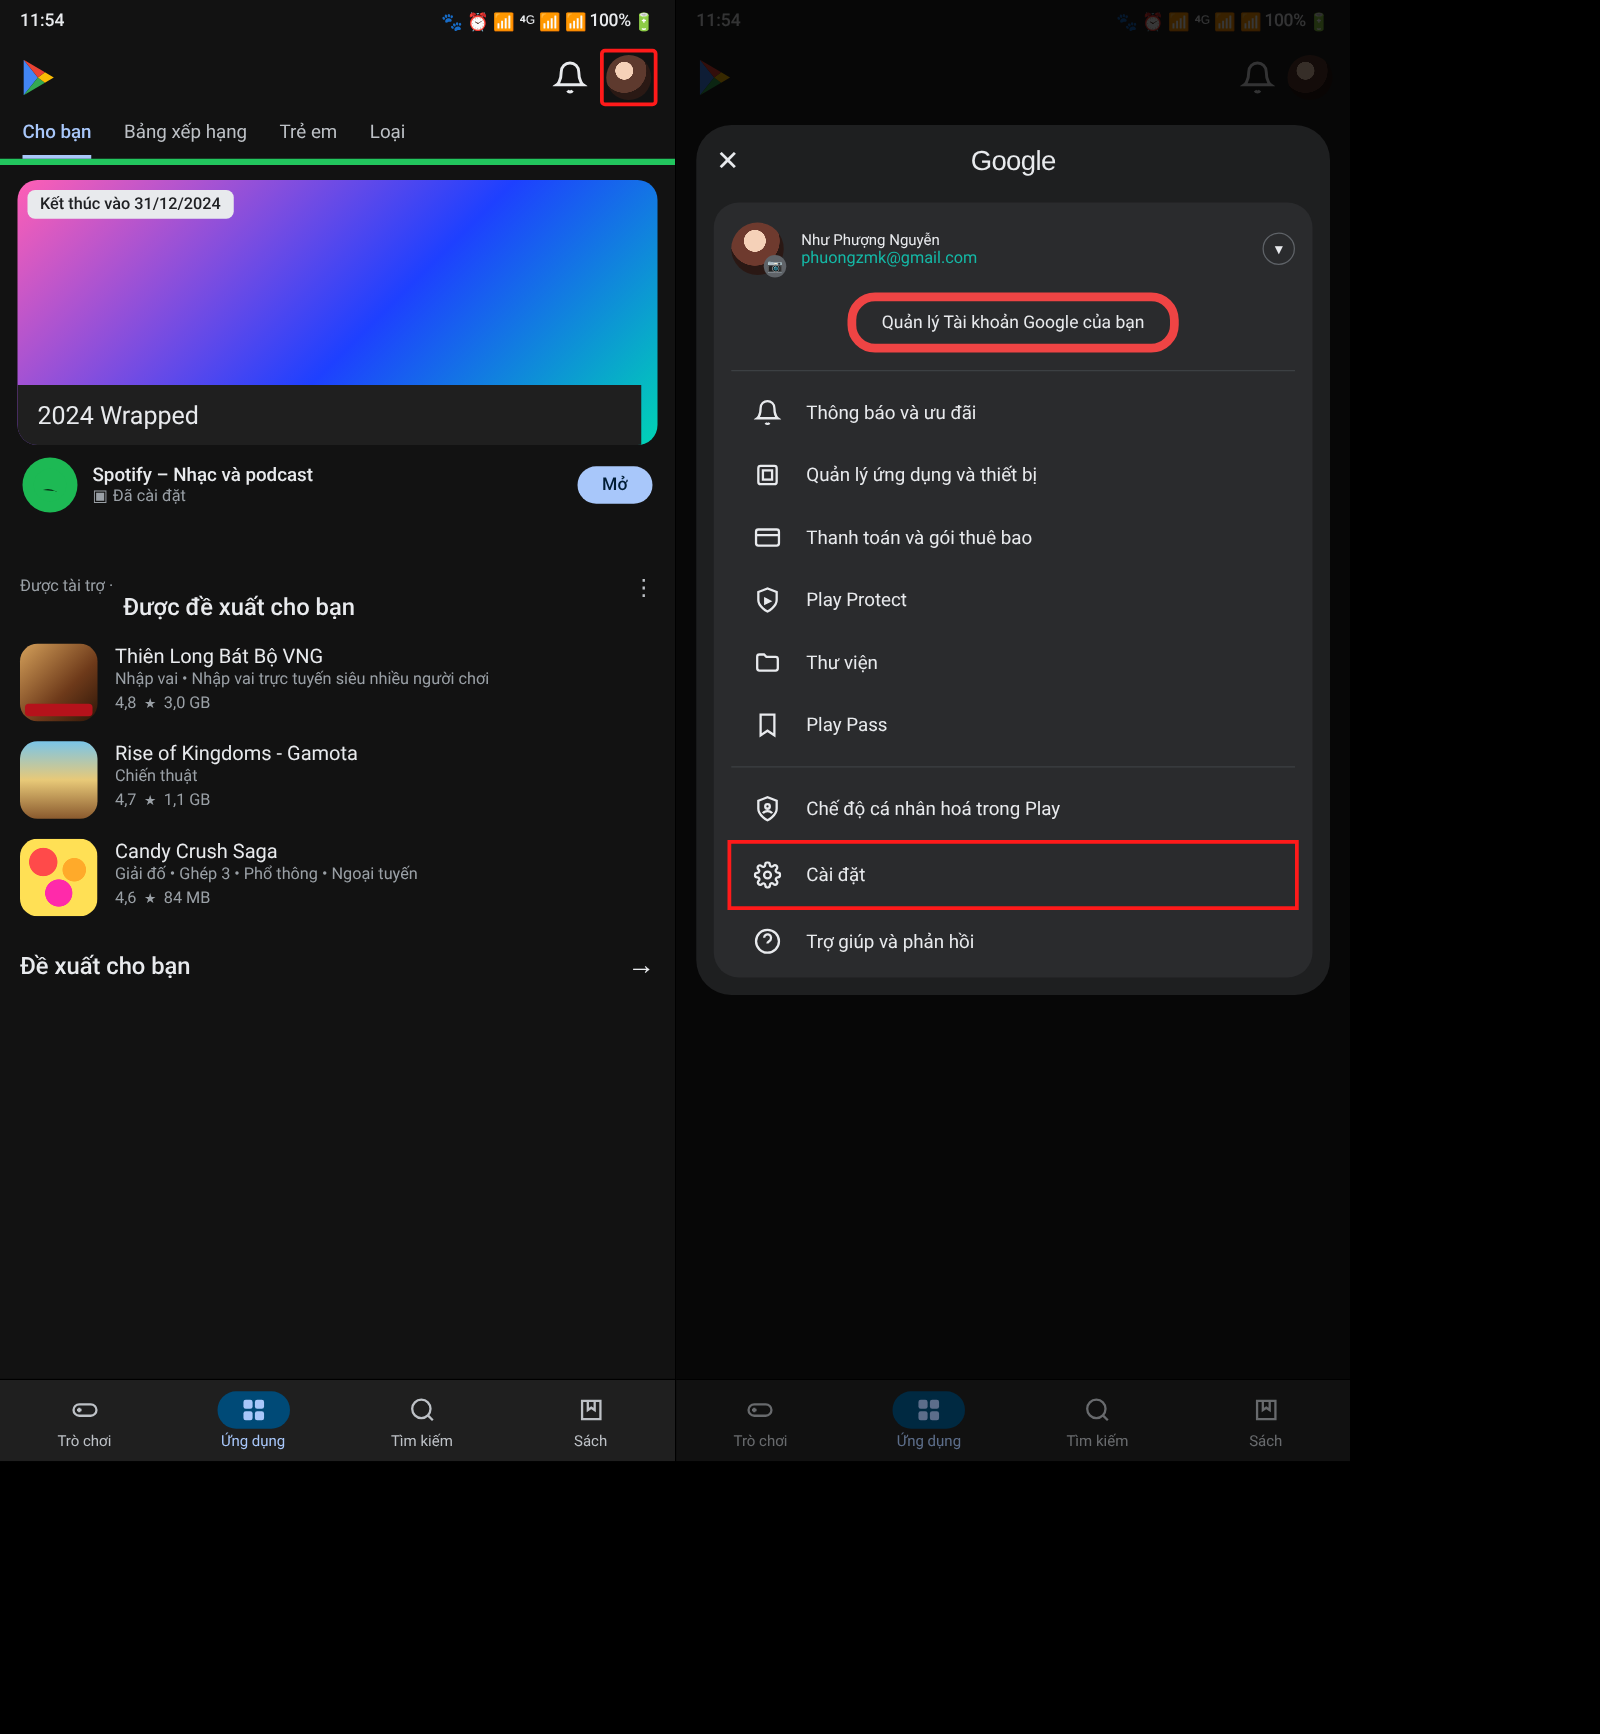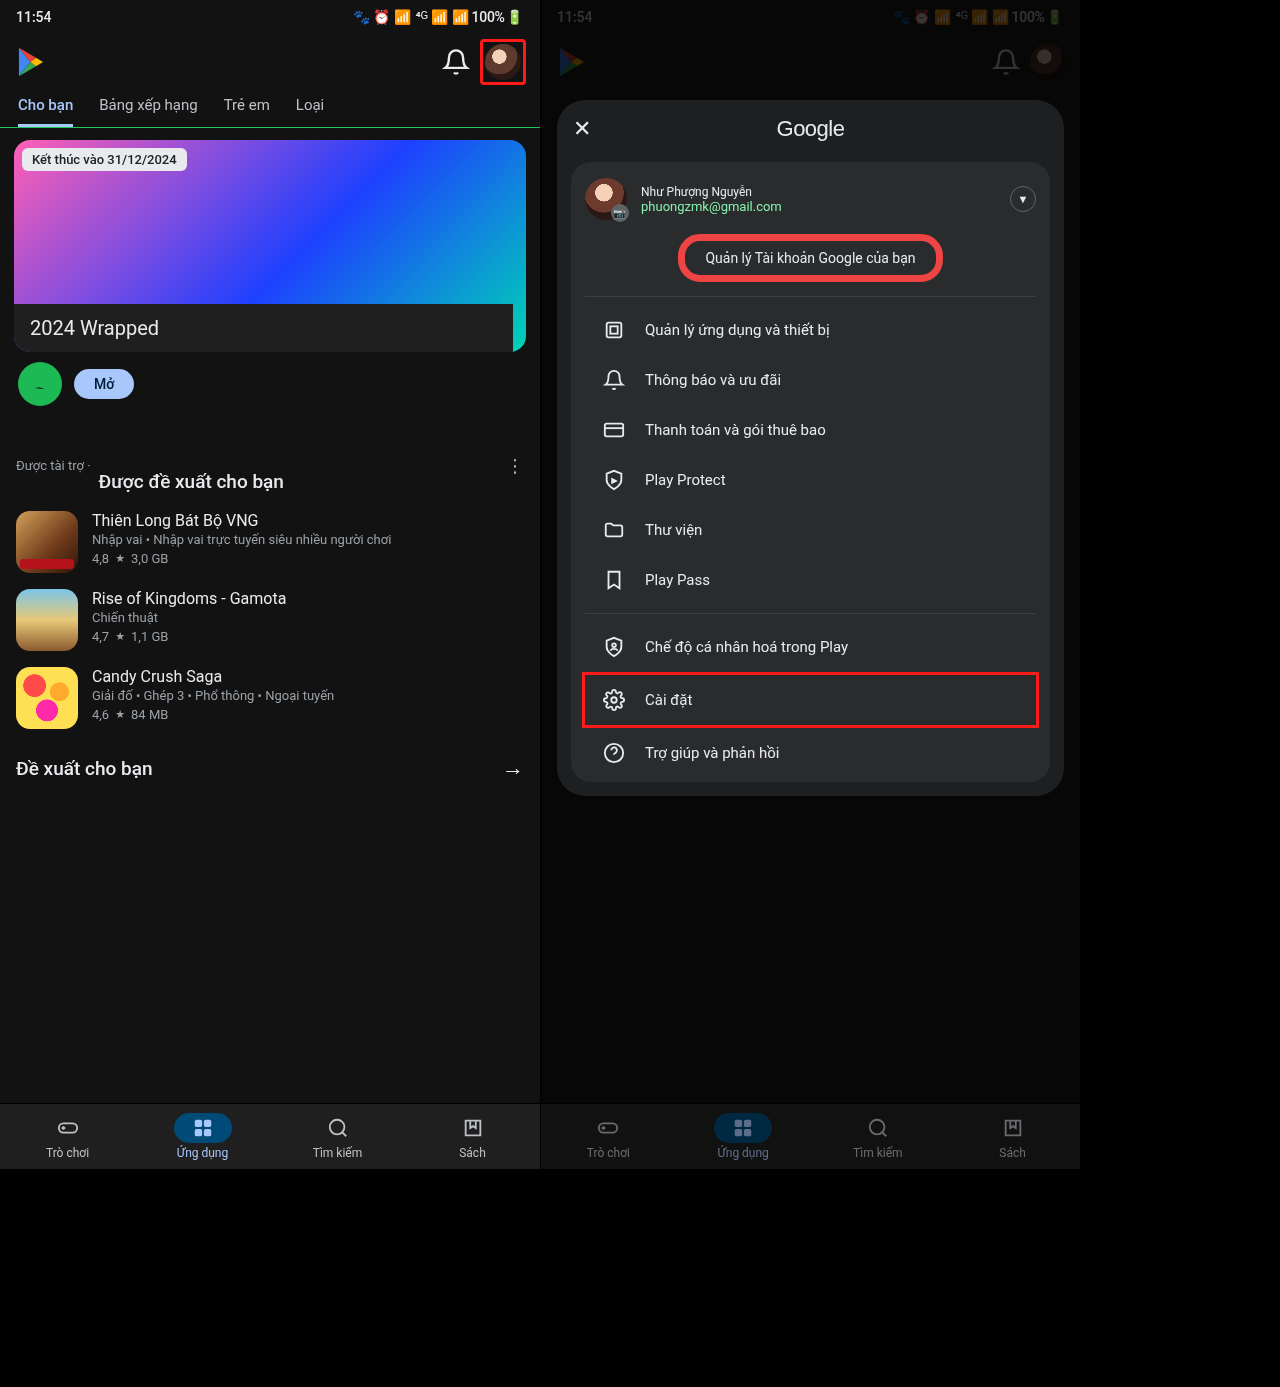--- a/index.html
+++ b/index.html
@@ -26,21 +26,21 @@
   .app-bar { height: 56px; display: flex; align-items: center; padding: 0 14px; gap: 10px; }
   .play-logo { width: 34px; height: 34px; }
   .spacer { flex: 1; }
   .bell { width: 28px; height: 28px; }
   .avatar {
     width: 36px; height: 36px; border-radius: 50%;
     background: radial-gradient(circle at 40% 35%, #f5d1b8 0 22%, #5e3a2e 23% 55%, #2a1914 56%);
   }
   .avatar-highlight { border: 3px solid #ff1a1a; padding: 2px; border-radius: 4px; }
 
-  .tabs { display: flex; gap: 26px; padding: 6px 18px 0 18px; font-size: 15px; color: #bdc1c6; border-bottom: 1px solid #22c55e; }
+  .tabs { display: flex; gap: 26px; padding: 6px 18px 0 18px; font-size: 15px; color: #bdc1c6; border-bottom: 5px solid #22c55e; }
   .tabs .tab { padding-bottom: 10px; }
   .tabs .tab.active { color: #a8c7fa; border-bottom: 3px solid #a8c7fa; font-weight: 500; }
 
   .scroll { flex: 1; overflow: hidden; padding: 12px 14px 0 14px; }
 
   .promo-card {
     border-radius: 16px; overflow: hidden; position: relative; height: 212px;
     background: linear-gradient(135deg, #ff5fb5 0%, #1e40ff 55%, #00d4b5 100%);
   }
   .promo-badge {
@@ -95,21 +95,21 @@
   .sheet-head { display: flex; align-items: center; justify-content: center; padding: 16px; position: relative; }
   .sheet-close { position: absolute; left: 16px; top: 16px; color: #e8eaed; font-size: 22px; }
   .sheet-title { font-size: 22px; font-family: 'Product Sans', sans-serif; letter-spacing: -0.5px; }
 
   .account-card { background: #2a2b2d; border-radius: 20px; margin: 4px 14px 0 14px; padding: 16px 14px 4px 14px; }
   .acct-row { display: flex; align-items: center; gap: 14px; }
   .acct-avatar { width: 42px; height: 42px; border-radius: 50%; position: relative;
     background: radial-gradient(circle at 45% 35%, #f5d1b8 0 24%, #6e3a2e 25% 55%, #2a1814 56%); }
   .cam-badge { position: absolute; bottom: -2px; right: -2px; width: 18px; height: 18px; border-radius: 50%; background: #5f6368; display: flex; align-items: center; justify-content: center; font-size: 10px; }
   .acct-name { font-size: 12px; }
-  .acct-mail { font-size: 13px; color: #86efac; }
+  .acct-mail { font-size: 13px; color: #14b8a6; }
   .chev { width: 26px; height: 26px; border: 1px solid #5f6368; border-radius: 50%; display: flex; align-items: center; justify-content: center; color: #e8eaed; font-size: 11px; }
   .manage-btn { margin: 14px auto 14px auto; border: 7px solid #ef4444; border-radius: 22px; padding: 9px 20px; font-size: 14px; width: fit-content; }
   .divider { height: 1px; background: #3c4043; margin: 8px 0; }
 
   .menu-item { display: flex; align-items: center; gap: 20px; padding: 14px 18px; font-size: 15px; }
   .menu-item .ic { width: 22px; height: 22px; color: #e8eaed; flex-shrink: 0; }
   .highlight-red { border: 3px solid #ff1a1a; margin: 0 -3px; }
 
   .footer-links { display: flex; justify-content: center; gap: 20px; font-size: 12px; color: #bdc1c6; padding: 14px 0 4px 0; align-items: center; }
   .footer-links .dot { font-size: 8px; }
@@ -158,20 +158,27 @@
       <div class="promo-title">2024 Wrapped</div>
     </div>
 
     <div class="featured-app">
       <div class="spotify-icon">
         <svg width="26" height="26" viewBox="0 0 24 24" fill="#000">
             <circle cx="12" cy="12" r="12" fill="#1db954"></circle>
             <path fill="#000" d="M17 16.5c-.2.3-.6.4-.9.2-2.5-1.5-5.6-1.9-9.3-1-..4.1-.7-.1-.8-.5-.1-.4.1-.7.5-.8 4-1 7.5-.5 10.3 1.2.3.2.4.6.2.9zm1.3-2.9c-.2.4-.7.5-1.1.3-2.8-1.7-7.1-2.2-10.5-1.2-.5.1-.9-.1-1.1-.6-.1-.5.1-.9.6-1.1 3.8-1.2 8.6-.6 11.8 1.4.4.2.5.7.3 1.1zm.1-3c-3.4-2-9-2.2-12.3-1.2-.5.2-1.1-.1-1.3-.7-.2-.5.1-1.1.7-1.3 3.7-1.1 10-1 13.9 1.4.5.3.7 1 .4 1.5-.3.5-1 .7-1.4.3z"></path>
           </svg>
       </div>
+      <div class="app-meta">
+        <div class="app-title">Spotify – Nhạc và podcast</div>
+        <div class="app-sub">
+          <span>▣</span>
+          <span>Đã cài đặt</span>
+        </div>
+      </div>
       <div class="open-btn">Mở</div>
     </div>
 
     <div class="section-head">
       <span class="sponsored">Được tài trợ ·</span>
       <span class="title">Được đề xuất cho bạn</span>
       <span class="dots">⋮</span>
     </div>
 
     <div class="app-row">
@@ -301,30 +308,30 @@
             <div class="acct-name">Như Phượng Nguyễn</div>
             <div class="acct-mail">phuongzmk@gmail.com</div>
           </div>
           <div class="chev">▼</div>
         </div>
         <div class="manage-btn">Quản lý Tài khoản Google của bạn</div>
         <div class="divider"></div>
 
         <div class="menu-item">
           <svg class="ic" viewBox="0 0 24 24" fill="none" stroke="currentColor" stroke-width="2">
+              <path d="M18 8a6 6 0 0 0-12 0c0 7-3 9-3 9h18s-3-2-3-9M13.7 21a2 2 0 0 1-3.4 0"></path>
+            </svg>
+          <span>Thông báo và ưu đãi</span>
+        </div>
+        <div class="menu-item">
+          <svg class="ic" viewBox="0 0 24 24" fill="none" stroke="currentColor" stroke-width="2">
               <rect x="4" y="4" width="16" height="16" rx="2"></rect>
               <rect x="8" y="8" width="8" height="8"></rect>
             </svg>
           <span>Quản lý ứng dụng và thiết bị</span>
-        </div>
-        <div class="menu-item">
-          <svg class="ic" viewBox="0 0 24 24" fill="none" stroke="currentColor" stroke-width="2">
-              <path d="M18 8a6 6 0 0 0-12 0c0 7-3 9-3 9h18s-3-2-3-9M13.7 21a2 2 0 0 1-3.4 0"></path>
-            </svg>
-          <span>Thông báo và ưu đãi</span>
         </div>
         <div class="menu-item">
           <svg class="ic" viewBox="0 0 24 24" fill="none" stroke="currentColor" stroke-width="2">
               <rect x="2" y="5" width="20" height="14" rx="2"></rect>
               <path d="M2 10h20"></path>
             </svg>
           <span>Thanh toán và gói thuê bao</span>
         </div>
         <div class="menu-item">
           <svg class="ic" viewBox="0 0 24 24" fill="none" stroke="currentColor" stroke-width="2">

